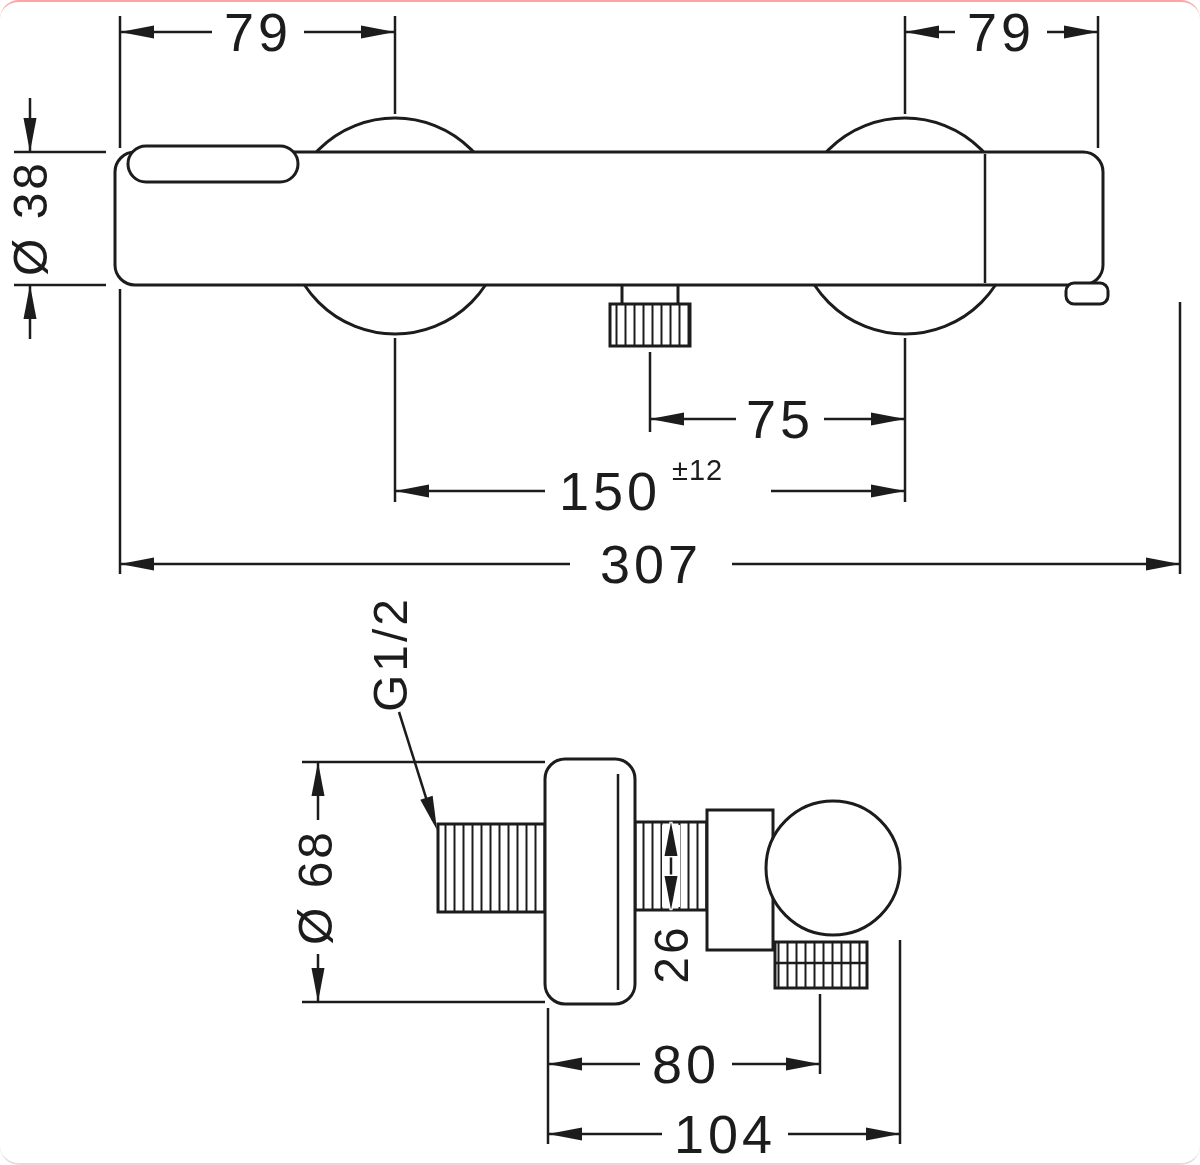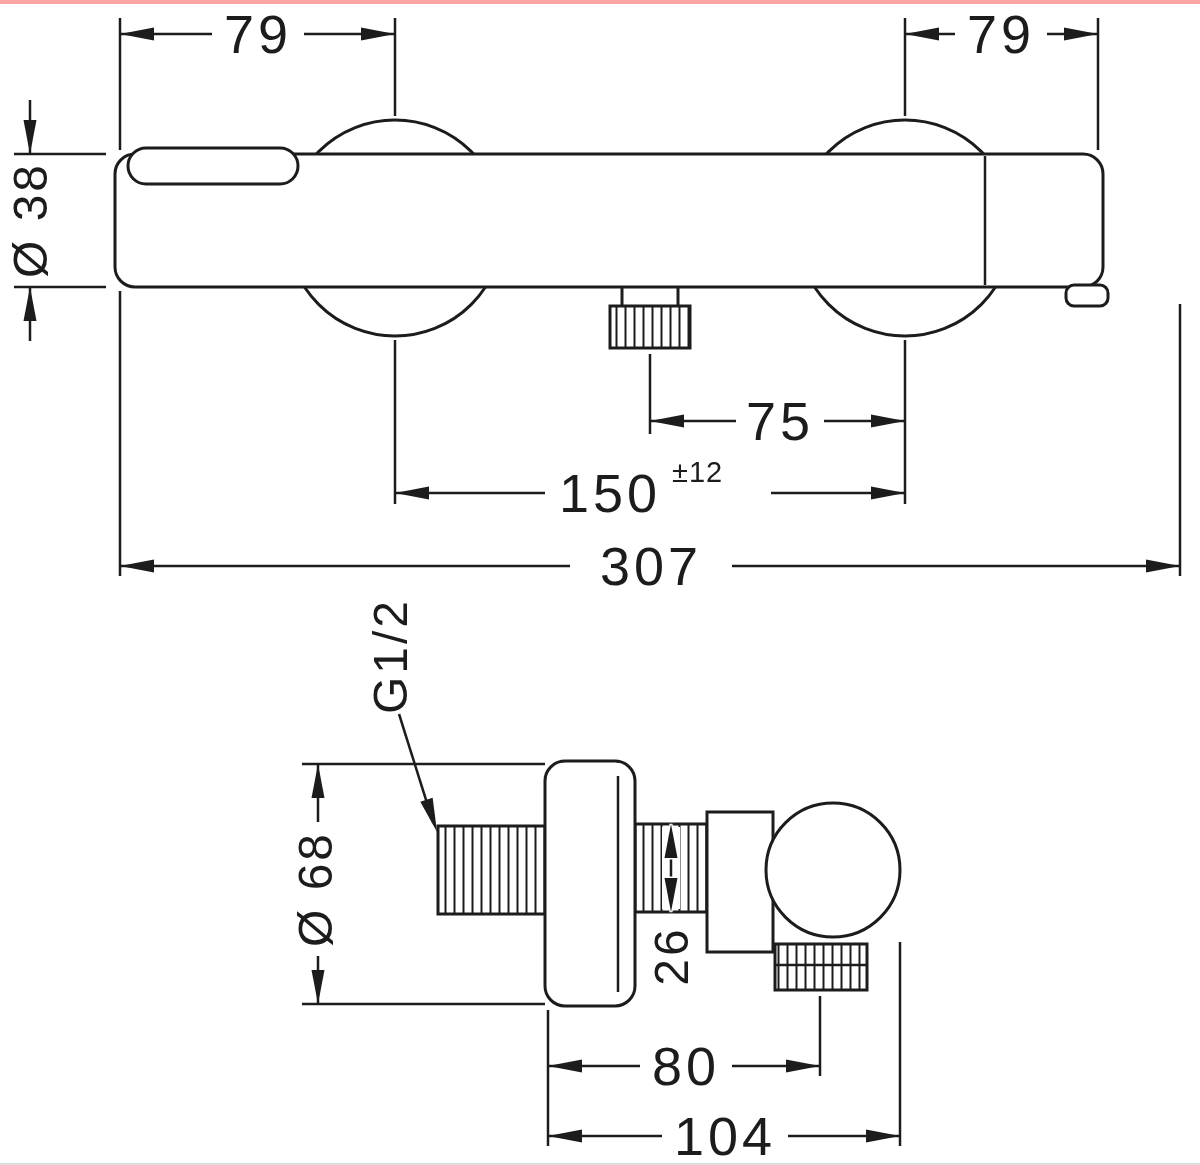--- a/index.html
+++ b/index.html
@@ -1,18 +1,18 @@
 <!DOCTYPE html>
 <html><head>
 <meta charset="utf-8">
 <style>
   html,body{margin:0;padding:0;background:#ffffff;}
   .page{width:1200px;height:1165px;position:relative;background:#fff;
-        border-top:4px solid #fca5a5;border-bottom:2px solid #dddddd;box-sizing:border-box;
-        font-family:"Liberation Sans",sans-serif;}
+        border-top:2px solid #fca5a5;border-bottom:2px solid #dddddd;box-sizing:border-box;
+        font-family:"Liberation Sans",sans-serif;border-radius:19px;}
   svg{display:block;}
   .ln   {stroke:#1c1c1c;stroke-width:3;fill:none;}
   .dln  {stroke:#1c1c1c;stroke-width:2.5;fill:none;}
   .part {fill:#ffffff;stroke:#1c1c1c;stroke-width:3;}
   .hatchp{fill:url(#thread);stroke:#1c1c1c;stroke-width:3;}
   .arrow{fill:#1c1c1c;stroke:none;}
   .arrow-cased{fill:#1c1c1c;stroke:#ffffff;stroke-width:3;paint-order:stroke;}
   .mask {fill:#ffffff;stroke:none;}
   .dim-text{font-family:"Liberation Sans",sans-serif;font-size:54px;fill:#1c1c1c;
             letter-spacing:4px;text-anchor:middle;dominant-baseline:central;}

